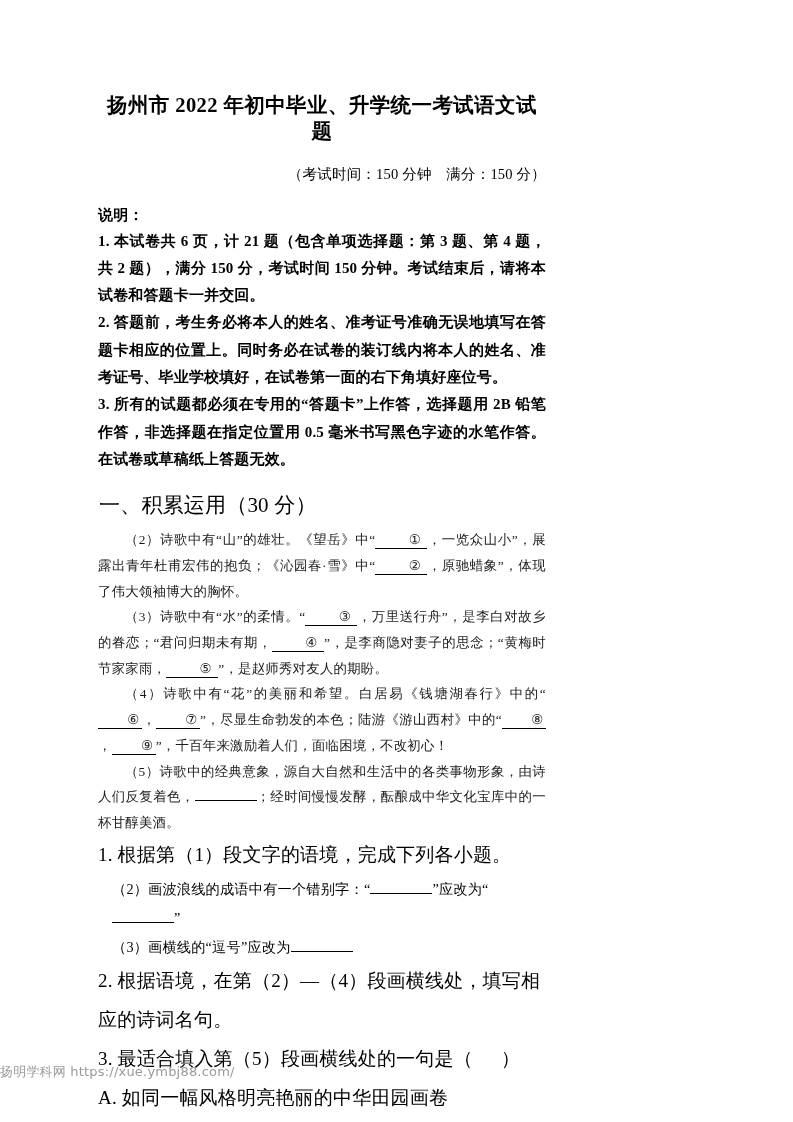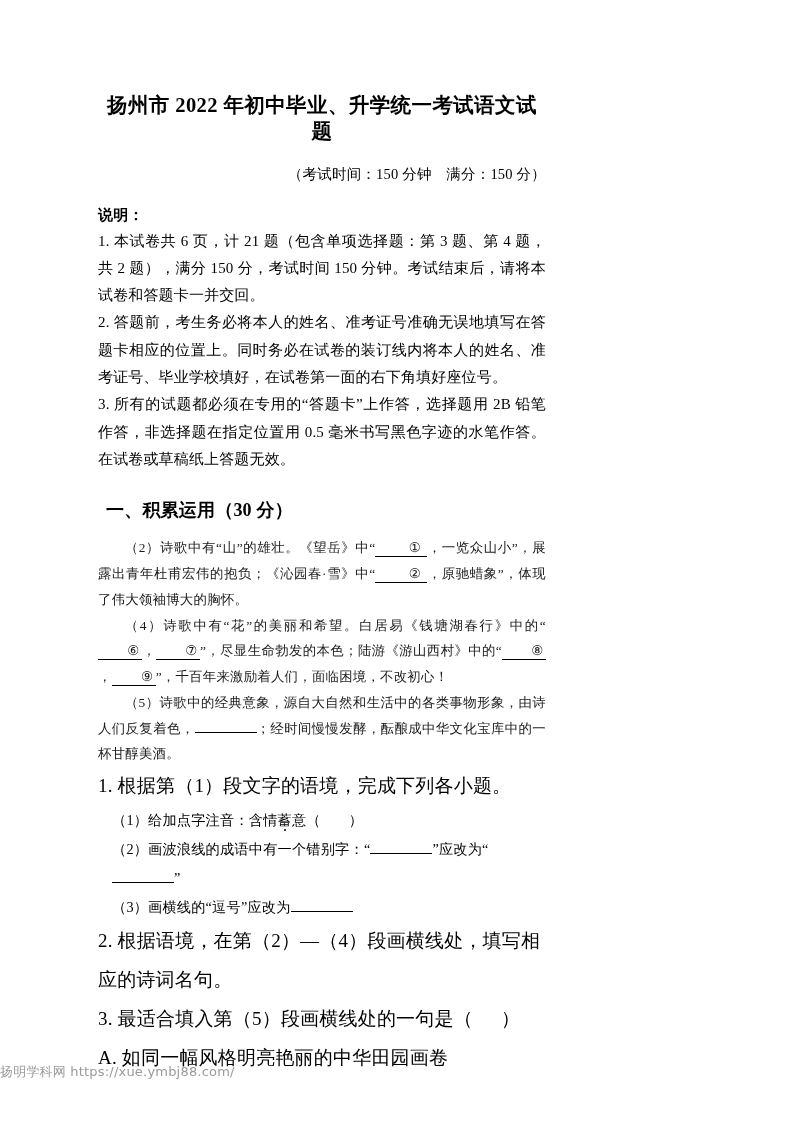--- a/index.html
+++ b/index.html
@@ -48,33 +48,33 @@
   }
   .notice-label {
     font-size: 15px;
     font-weight: bold;
     line-height: 1.55;
     margin: 0;
     letter-spacing: 0.2px;
   }
   .notice-item {
     font-size: 15px;
-    font-weight: normal;
+    font-weight: bold;
     line-height: 1.82;
     margin: 0;
     text-align: justify;
     text-justify: inter-ideograph;
     letter-spacing: 0.15px;
   }
 
   
   .section-heading {
-    font-size: 18px;
-    font-weight: bold;
-    margin: 8px;
+    font-size: 21px;
+    font-weight: normal;
+    margin: 1px;
     padding-top: 12px;
     line-height: 1.9;
     letter-spacing: 0.2px;
   }
 
   
   .stem {
     font-size: 13.4px;
     line-height: 1.92;
     margin: 0;
@@ -179,34 +179,34 @@
     <p class="notice-item">3. 所有的试题都必须在专用的“答题卡”上作答，选择题用 2B 铅笔作答，非选择题在指定位置用 0.5 毫米书写黑色字迹的水笔作答。在试卷或草稿纸上答题无效。</p>
   </div>
 
   <p class="section-heading">一、积累运用（30 分）</p>
 
 
   <p class="stem indent">
     <span>（2）诗歌中有“山”的雄壮。《望岳》中“</span><span class="blank w-circ">①</span><span>，一览众山小”，展露出青年杜甫宏伟的抱负；《沁园春·雪》中“</span><span class="blank w-circ">②</span><span>，原驰蜡象”，体现了伟大领袖博大的胸怀。</span>
   </p>
 
+  <p class="stem indent">
+    <span>（3）诗歌中有“水”的柔情。“</span><span class="blank w-circ">③</span><span>，万里送行舟”，是李白对故乡的眷恋；“君问归期未有期，</span><span class="blank w-circ">④</span><span>”，是李商隐对妻子的思念；“黄梅时节家家雨，</span><span class="blank w-circ">⑤</span><span>”，是赵师秀对友人的期盼。</span>
+  </p>
 
   <p class="stem indent">
     <span>（4）诗歌中有“花”的美丽和希望。白居易《钱塘湖春行》中的“</span><span class="blank w-md">⑥</span><span>，</span><span class="blank w-md">⑦</span><span>”，尽显生命勃发的本色；陆游《游山西村》中的“</span><span class="blank w-md">⑧</span><span>，</span><span class="blank w-md">⑨</span><span>”，千百年来激励着人们，面临困境，不改初心！</span>
   </p>
 
   <p class="stem indent">
     <span>（5）诗歌中的经典意象，源自大自然和生活中的各类事物形象，由诗人们反复着色，</span><span class="blank w-lg"></span><span>；经时间慢慢发酵，酝酿成中华文化宝库中的一杯甘醇美酒。</span>
   </p>
 
   <p class="q-line">1. 根据第（1）段文字的语境，完成下列各小题。</p>
 
-  <p class="q-sub">
-    <span>（1）给加点字注音：含情</span><span class="dotted">蓄</span><span>意（</span><span class="paren-gap"></span><span>）</span>
-  </p>
 
   <p class="q-sub">
     <span>（2）画波浪线的成语中有一个错别字：“</span><span class="blank w-lg"></span><span>”应改为“</span><span class="blank w-lg"></span><span>”</span>
   </p>
 
   <p class="q-sub">
     <span>（3）画横线的“逗号”应改为</span><span class="blank w-lg"></span>
   </p>
 
   <p class="q-line">2. 根据语境，在第（2）—（4）段画横线处，填写相应的诗词名句。</p>

